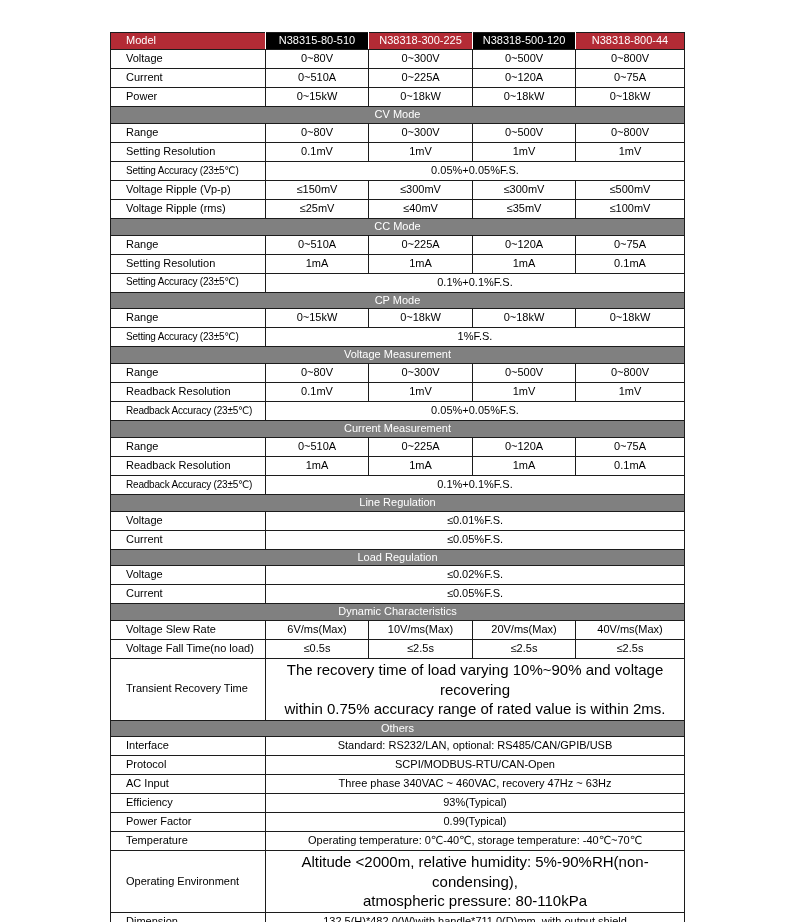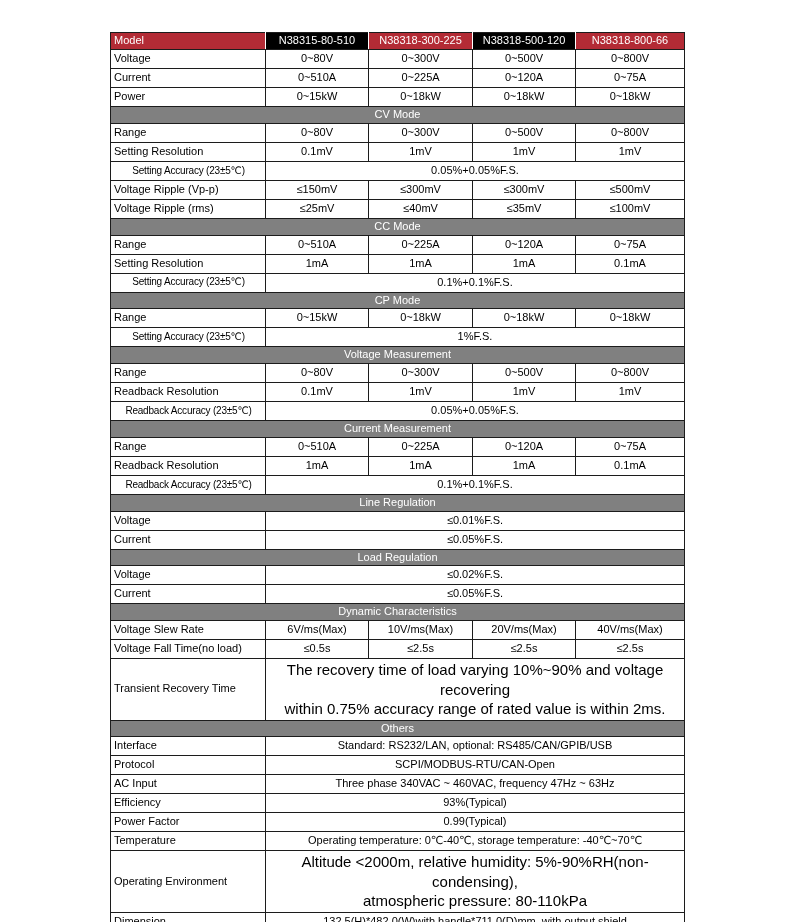--- a/index.html
+++ b/index.html
@@ -11,22 +11,22 @@
     position:absolute;left:110px;top:32px;width:574px;
     border-collapse:collapse;table-layout:fixed;
   }
   col.c0{width:155px;} col.c1{width:103px;} col.c2{width:104px;}
   col.c3{width:103px;} col.c4{width:109px;}
   td{
     border:1px solid #1c1c1c;font-size:11px;line-height:1.25;
     text-align:center;vertical-align:middle;padding:1px 2px;height:16px;
     overflow:hidden;white-space:nowrap;
   }
-  td.lbl{text-align:left;padding-left:3px;margin-left:34px;}
-  td.sm{font-size:10px;letter-spacing:-0.2px;text-align:center;}
+  td.lbl{text-align:left;padding-left:15px;margin-left:34px;}
+  td.sm{font-size:10px;letter-spacing:-0.2px;}
   td.smv{font-size:15px;white-space:pre-line;height:auto;line-height:1.3;}
   tr.model-row td{
     background:#b32b35;color:#fff;height:14px;
     border-left:1px solid #fff;border-right:1px solid #fff;
     border-top:1px solid #1c1c1c;border-bottom:1px solid #1c1c1c;
   }
   tr.model-row td.gray{background:#000000;}
   tr.model-row td:first-child{border-left:1px solid #1c1c1c;}
   tr.model-row td:last-child{border-right:1px solid #1c1c1c;}
   tr.section-row td{
@@ -44,21 +44,21 @@
       <col class="c3">
       <col class="c4">
     </colgroup>
 
   <tbody>
       <tr class="model-row">
     <td class="lbl">Model</td>
     <td class="gray">N38315-80-510</td>
     <td>N38318-300-225</td>
     <td class="gray">N38318-500-120</td>
-    <td>N38318-800-66</td>
+    <td>N38318-800-44</td>
   </tr>
 
   <tr>
     <td class="lbl">Voltage</td>
     <td>0~80V</td>
     <td>0~300V</td>
     <td>0~500V</td>
     <td>0~800V</td>
   </tr>
   <tr>
@@ -246,21 +246,21 @@
   <tr>
     <td class="lbl">Interface</td>
     <td colspan="4">Standard: RS232/LAN, optional: RS485/CAN/GPIB/USB</td>
   </tr>
   <tr>
     <td class="lbl">Protocol</td>
     <td colspan="4">SCPI/MODBUS-RTU/CAN-Open</td>
   </tr>
   <tr>
     <td class="lbl">AC Input</td>
-    <td colspan="4">Three phase 340VAC ~ 460VAC, frequency 47Hz ~ 63Hz</td>
+    <td colspan="4">Three phase 340VAC ~ 460VAC, recovery 47Hz ~ 63Hz</td>
   </tr>
   <tr>
     <td class="lbl">Efficiency</td>
     <td colspan="4">93%(Typical)</td>
   </tr>
   <tr>
     <td class="lbl">Power Factor</td>
     <td colspan="4">0.99(Typical)</td>
   </tr>
   <tr>

